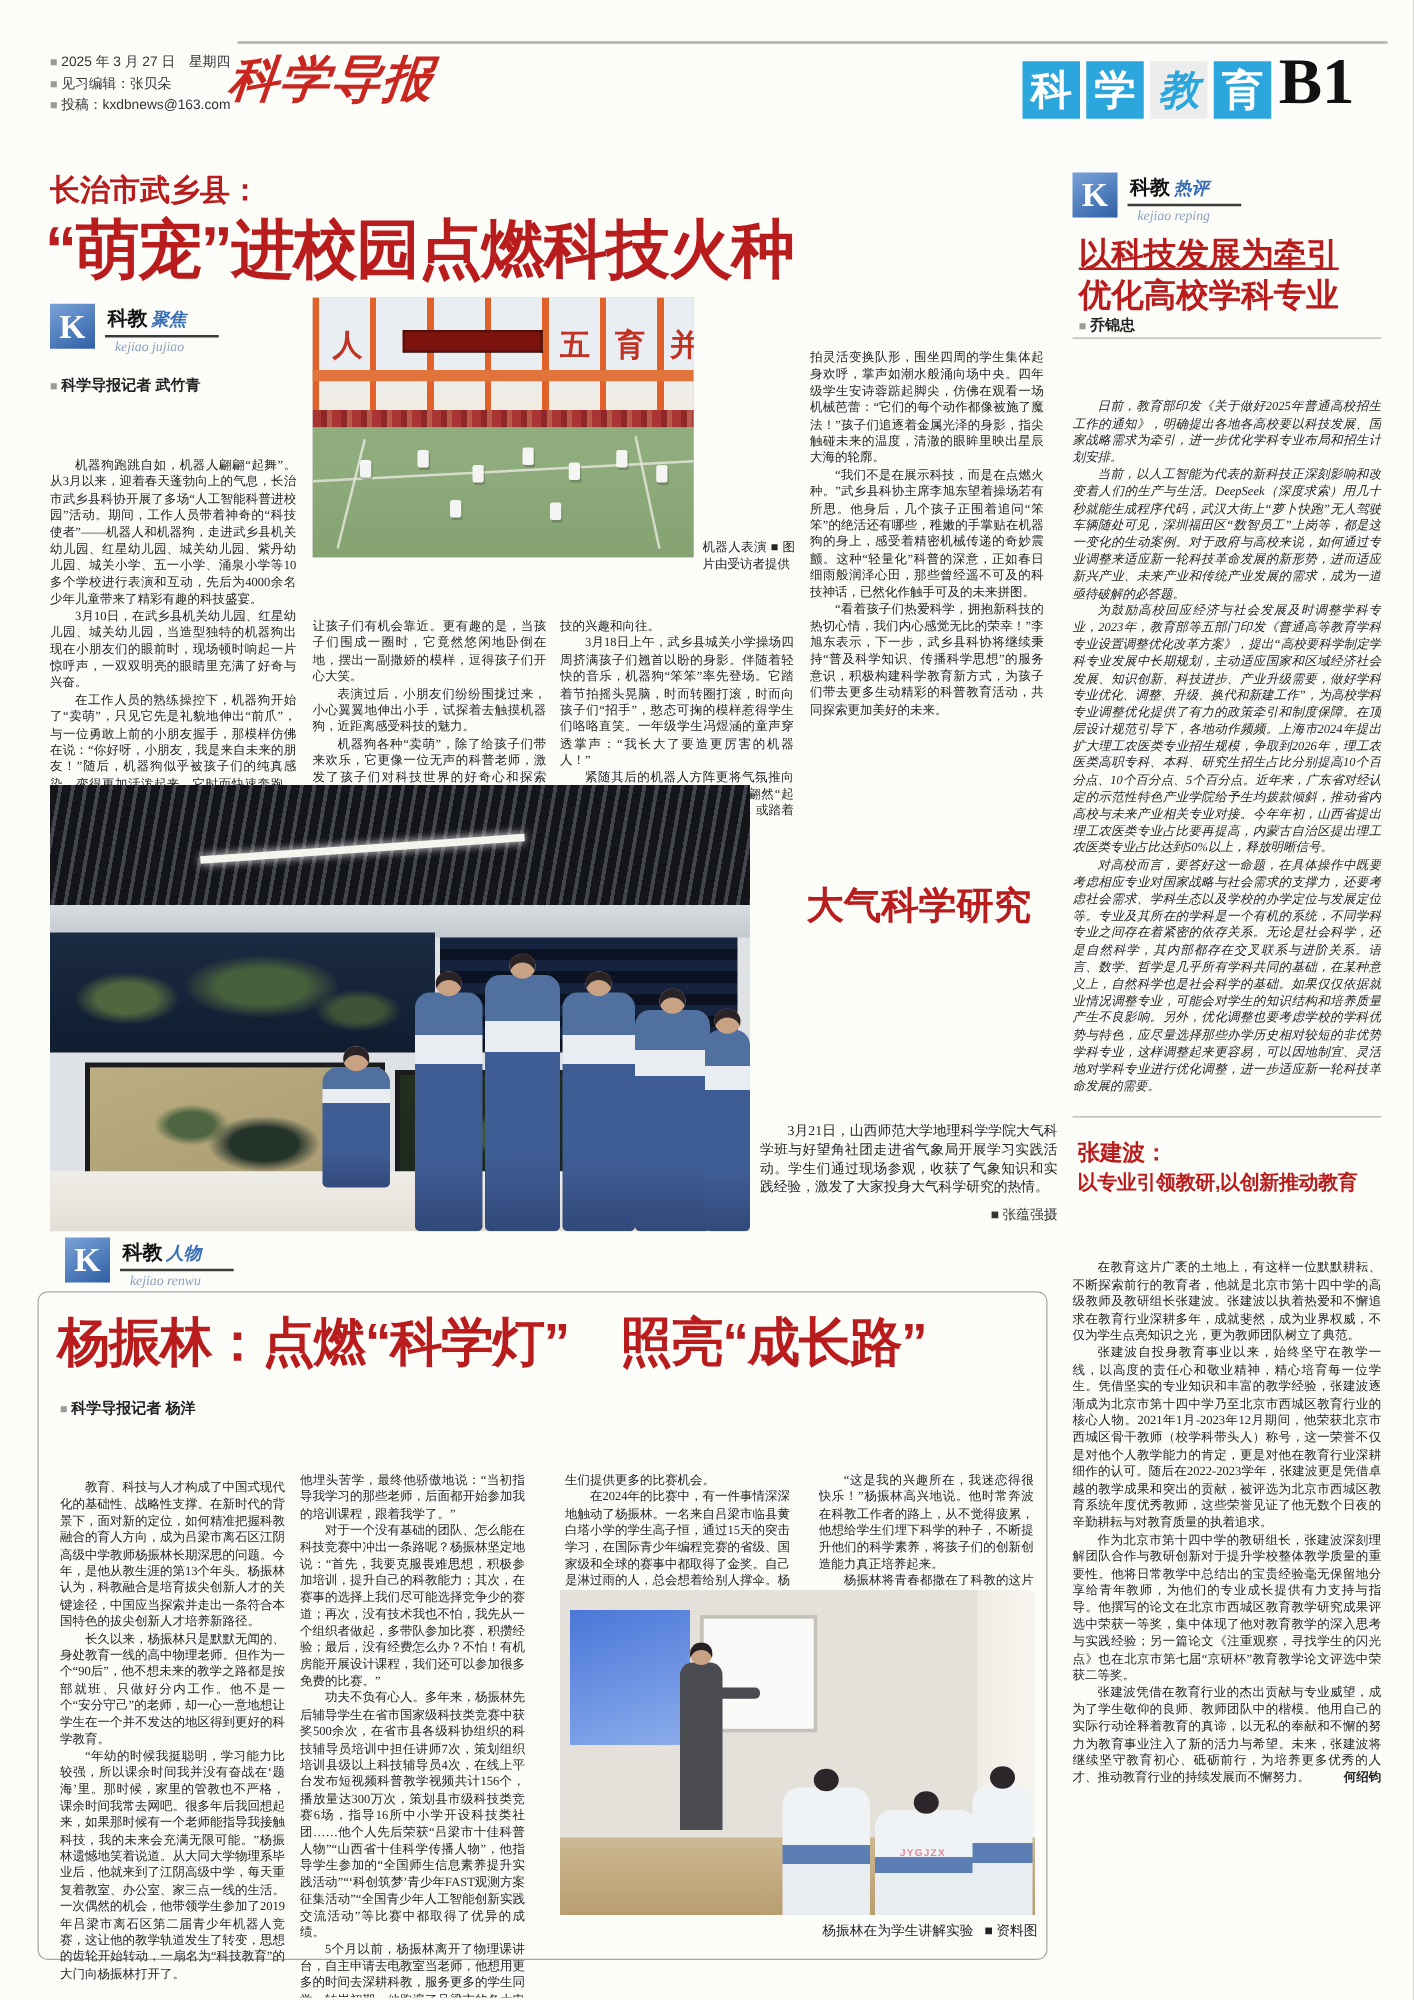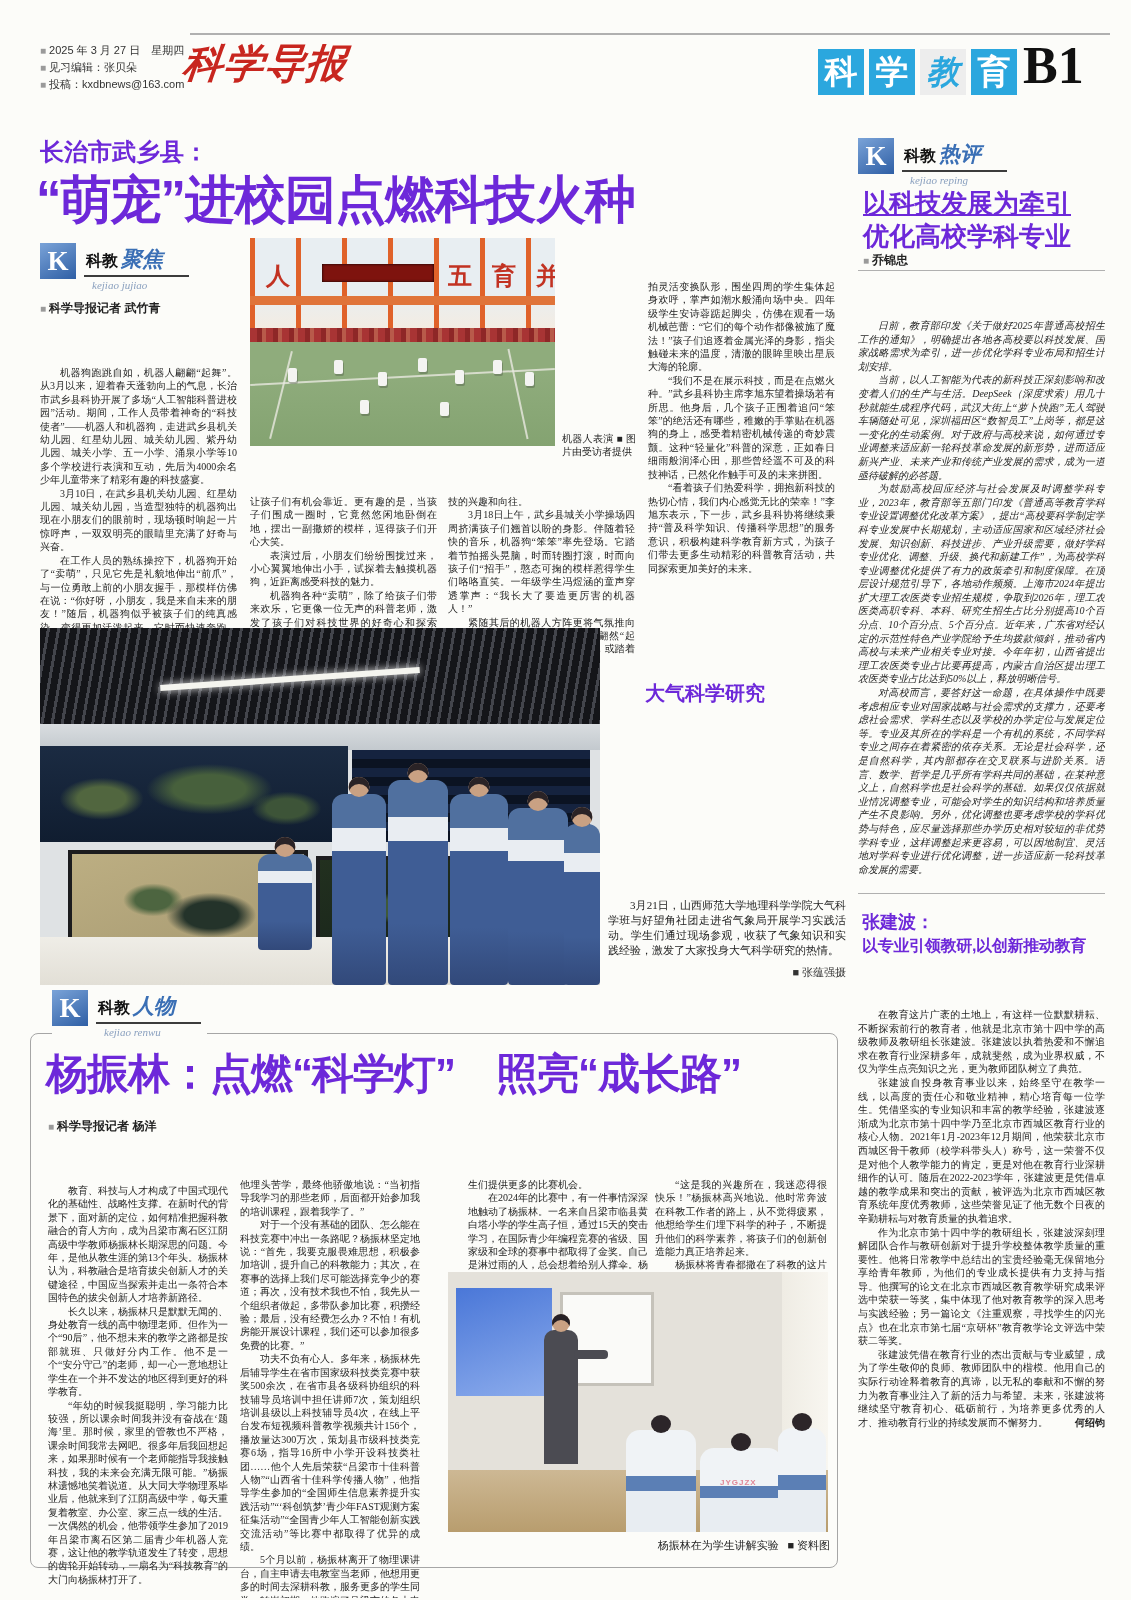--- a/index.html
+++ b/index.html
@@ -15,24 +15,24 @@
              background:#2ba7de;color:#fff;font-family:"Liberation Sans",sans-serif;font-size:33px;font-weight:bold;}
   .logoblock.brush{background:#ededed;color:#2ba7de;font-family:"Liberation Serif",serif;font-style:italic;}
   #pageno{font-size:52px;font-weight:bold;font-family:"Liberation Serif",serif;color:#111;margin-left:6px;}
   
   .badge{position:absolute;display:flex;align-items:flex-start;background:#fcfcf9;padding-right:6px;}
   .bk{width:36px;height:36px;background:linear-gradient(150deg,#7aa3d8,#2f5fa5);color:#fff;font-size:27px;font-weight:bold;
       font-family:"Liberation Serif",serif;display:flex;align-items:center;justify-content:center;flex:0 0 auto;}
   .btxt{margin-left:8px;}
   .brow{border-bottom:2px solid #3c3c3c;padding:2px 26px 2px 2px;white-space:nowrap;}
   .bblack{font-family:"Liberation Sans",sans-serif;font-weight:bold;font-size:16px;color:#111;}
-  .bblue{color:#3a6fb5;font-style:italic;font-weight:bold;font-size:21px;margin-left:3px;font-family:"Liberation Serif",serif;}
+  .bblue{color:#3a6fb5;font-style:italic;font-weight:bold;font-size:14px;margin-left:3px;font-family:"Liberation Serif",serif;}
   .bpy{font-style:italic;color:#8aa0bf;font-size:11px;padding:2px 0 0 8px;}
   
-  .hei{font-family:"Liberation Sans","DejaVu Sans",sans-serif;font-weight:bold;color:#6d28d9;}
+  .hei{font-family:"Liberation Sans","DejaVu Sans",sans-serif;font-weight:bold;color:#b91c1c;}
   .byline{font-family:"Liberation Sans",sans-serif;font-size:12px;font-weight:bold;color:#222;text-align:right;}
   
   .bt{font-size:10px;line-height:13.4px;text-align:justify;color:#242424;overflow:hidden;margin-top:40px;}
   .bt p{margin:0;}
   .ind{text-indent:2em;}
   .kai .bt p, .kai p{font-style:italic;}
   .kai{font-style:italic;}
   .sig{float:right;font-weight:bold;font-style:normal;font-family:"Liberation Sans",sans-serif;}
   
   .photo{position:absolute;overflow:hidden;background:#ccc;}
@@ -193,21 +193,21 @@
     <div class="person" style="left:410px;top:166px;width:58px;height:191px;">
         <i class="head"></i>
       </div>
     <div class="person" style="left:468px;top:180px;width:60px;height:177px;">
         <i class="head"></i>
       </div>
     <div class="person" style="left:524px;top:196px;width:36px;height:161px;">
         <i class="head"></i>
       </div>
   </div>
-  <div class="abs hei" style="left:645px;top:680px;font-size:20px;">大气科学研究</div>
+  <div class="abs hei" style="left:645px;top:704px;font-size:30px;">大气科学研究</div>
   <div class="abs" style="left:608px;top:898px;width:238px;height:82px;">
     <p class="cap" style="margin:0;text-indent:2em;">3月21日，山西师范大学地理科学学院大气科学班与好望角社团走进省气象局开展学习实践活动。学生们通过现场参观，收获了气象知识和实践经验，激发了大家投身大气科学研究的热情。</p>
     <span class="capcredit cap">■ 张蕴强摄</span>
   </div>
 
   <div class="badge" style="left:858px;top:138px;">
     <div class="bk">K</div>
     <div class="btxt">
       <div class="brow"><span class="bblack">科教</span><span class="bblue">热评</span></div>
       <div class="bpy">kejiao reping</div>
@@ -254,21 +254,21 @@
     <p class="ind">长久以来，杨振林只是默默无闻的、身处教育一线的高中物理老师。但作为一个“90后”，他不想未来的教学之路都是按部就班、只做好分内工作。他不是一个“安分守己”的老师，却一心一意地想让学生在一个并不发达的地区得到更好的科学教育。</p>
     <p class="ind">“年幼的时候我挺聪明，学习能力比较强，所以课余时间我并没有奋战在‘题海’里。那时候，家里的管教也不严格，课余时间我常去网吧。很多年后我回想起来，如果那时候有一个老师能指导我接触科技，我的未来会充满无限可能。”杨振林遗憾地笑着说道。从大同大学物理系毕业后，他就来到了江阴高级中学，每天重复着教室、办公室、家三点一线的生活。一次偶然的机会，他带领学生参加了2019年吕梁市离石区第二届青少年机器人竞赛，这让他的教学轨道发生了转变，思想的齿轮开始转动，一扇名为“科技教育”的大门向杨振林打开了。</p>
 
   </div>
   <div class="abs bt" style="left:240px;top:1138px;width:180px;height:420px;">
     <p>他埋头苦学，最终他骄傲地说：“当初指导我学习的那些老师，后面都开始参加我的培训课程，跟着我学了。”</p>
     <p class="ind">对于一个没有基础的团队、怎么能在科技竞赛中冲出一条路呢？杨振林坚定地说：“首先，我要克服畏难思想，积极参加培训，提升自己的科教能力；其次，在赛事的选择上我们尽可能选择竞争少的赛道；再次，没有技术我也不怕，我先从一个组织者做起，多带队参加比赛，积攒经验；最后，没有经费怎么办？不怕！有机房能开展设计课程，我们还可以参加很多免费的比赛。”</p>
     <p class="ind">功夫不负有心人。多年来，杨振林先后辅导学生在省市国家级科技类竞赛中获奖500余次，在省市县各级科协组织的科技辅导员培训中担任讲师7次，策划组织培训县级以上科技辅导员4次，在线上平台发布短视频科普教学视频共计156个，播放量达300万次，策划县市级科技类竞赛6场，指导16所中小学开设科技类社团……他个人先后荣获“吕梁市十佳科普人物”“山西省十佳科学传播人物”，他指导学生参加的“全国师生信息素养提升实践活动”“‘科创筑梦’青少年FAST观测方案征集活动”“全国青少年人工智能创新实践交流活动”等比赛中都取得了优异的成绩。</p>
     <p class="ind">5个月以前，杨振林离开了物理课讲台，自主申请去电教室当老师，他想用更多的时间去深耕科教，服务更多的学生同学。转岗初期，他跑遍了吕梁市的各大电脑维修店，回到学校后把老师们的电脑进行了升级维修，全面提升了老师们的工作效率。他创办了吕梁市创客教育学会，为学</p>
   </div>
-  <div class="abs bt" style="left:468px;top:1138px;width:180px;height:128px;font-family:Liberation Serif, serif;">
+  <div class="abs bt" style="left:452px;top:1138px;width:180px;height:128px;font-family:Liberation Serif, serif;">
     <p>生们提供更多的比赛机会。</p>
     <p class="ind">在2024年的比赛中，有一件事情深深地触动了杨振林。一名来自吕梁市临县黄白塔小学的学生高子恒，通过15天的突击学习，在国际青少年编程竞赛的省级、国家级和全球的赛事中都取得了金奖。自己是淋过雨的人，总会想着给别人撑伞。杨振林没想过能杀出这样一匹“黑马”，而就是这匹“黑马”，使他下定决心要全力以赴指导，争取让高子恒走向更大的舞台。</p>
   </div>
   <div class="abs bt" style="left:655px;top:1138px;width:172px;height:128px;">
     <p class="ind">“这是我的兴趣所在，我迷恋得很快乐！”杨振林高兴地说。他时常奔波在科教工作者的路上，从不觉得疲累，他想给学生们埋下科学的种子，不断提升他们的科学素养，将孩子们的创新创造能力真正培养起来。</p>
     <p class="ind">杨振林将青春都撒在了科教的这片热土上，他说：“我还年轻，有的是时间可以去做科教事业。我愿意把我的所学所知分享给老师和同学们。”在科教的路上，杨振林决心坚定地走下去，初心不改、一路向前！</p>
   </div>
 
   <div class="photo" style="left:448px;top:1272px;width:380px;height:260px;">
     <div class="c-wall"></div>

